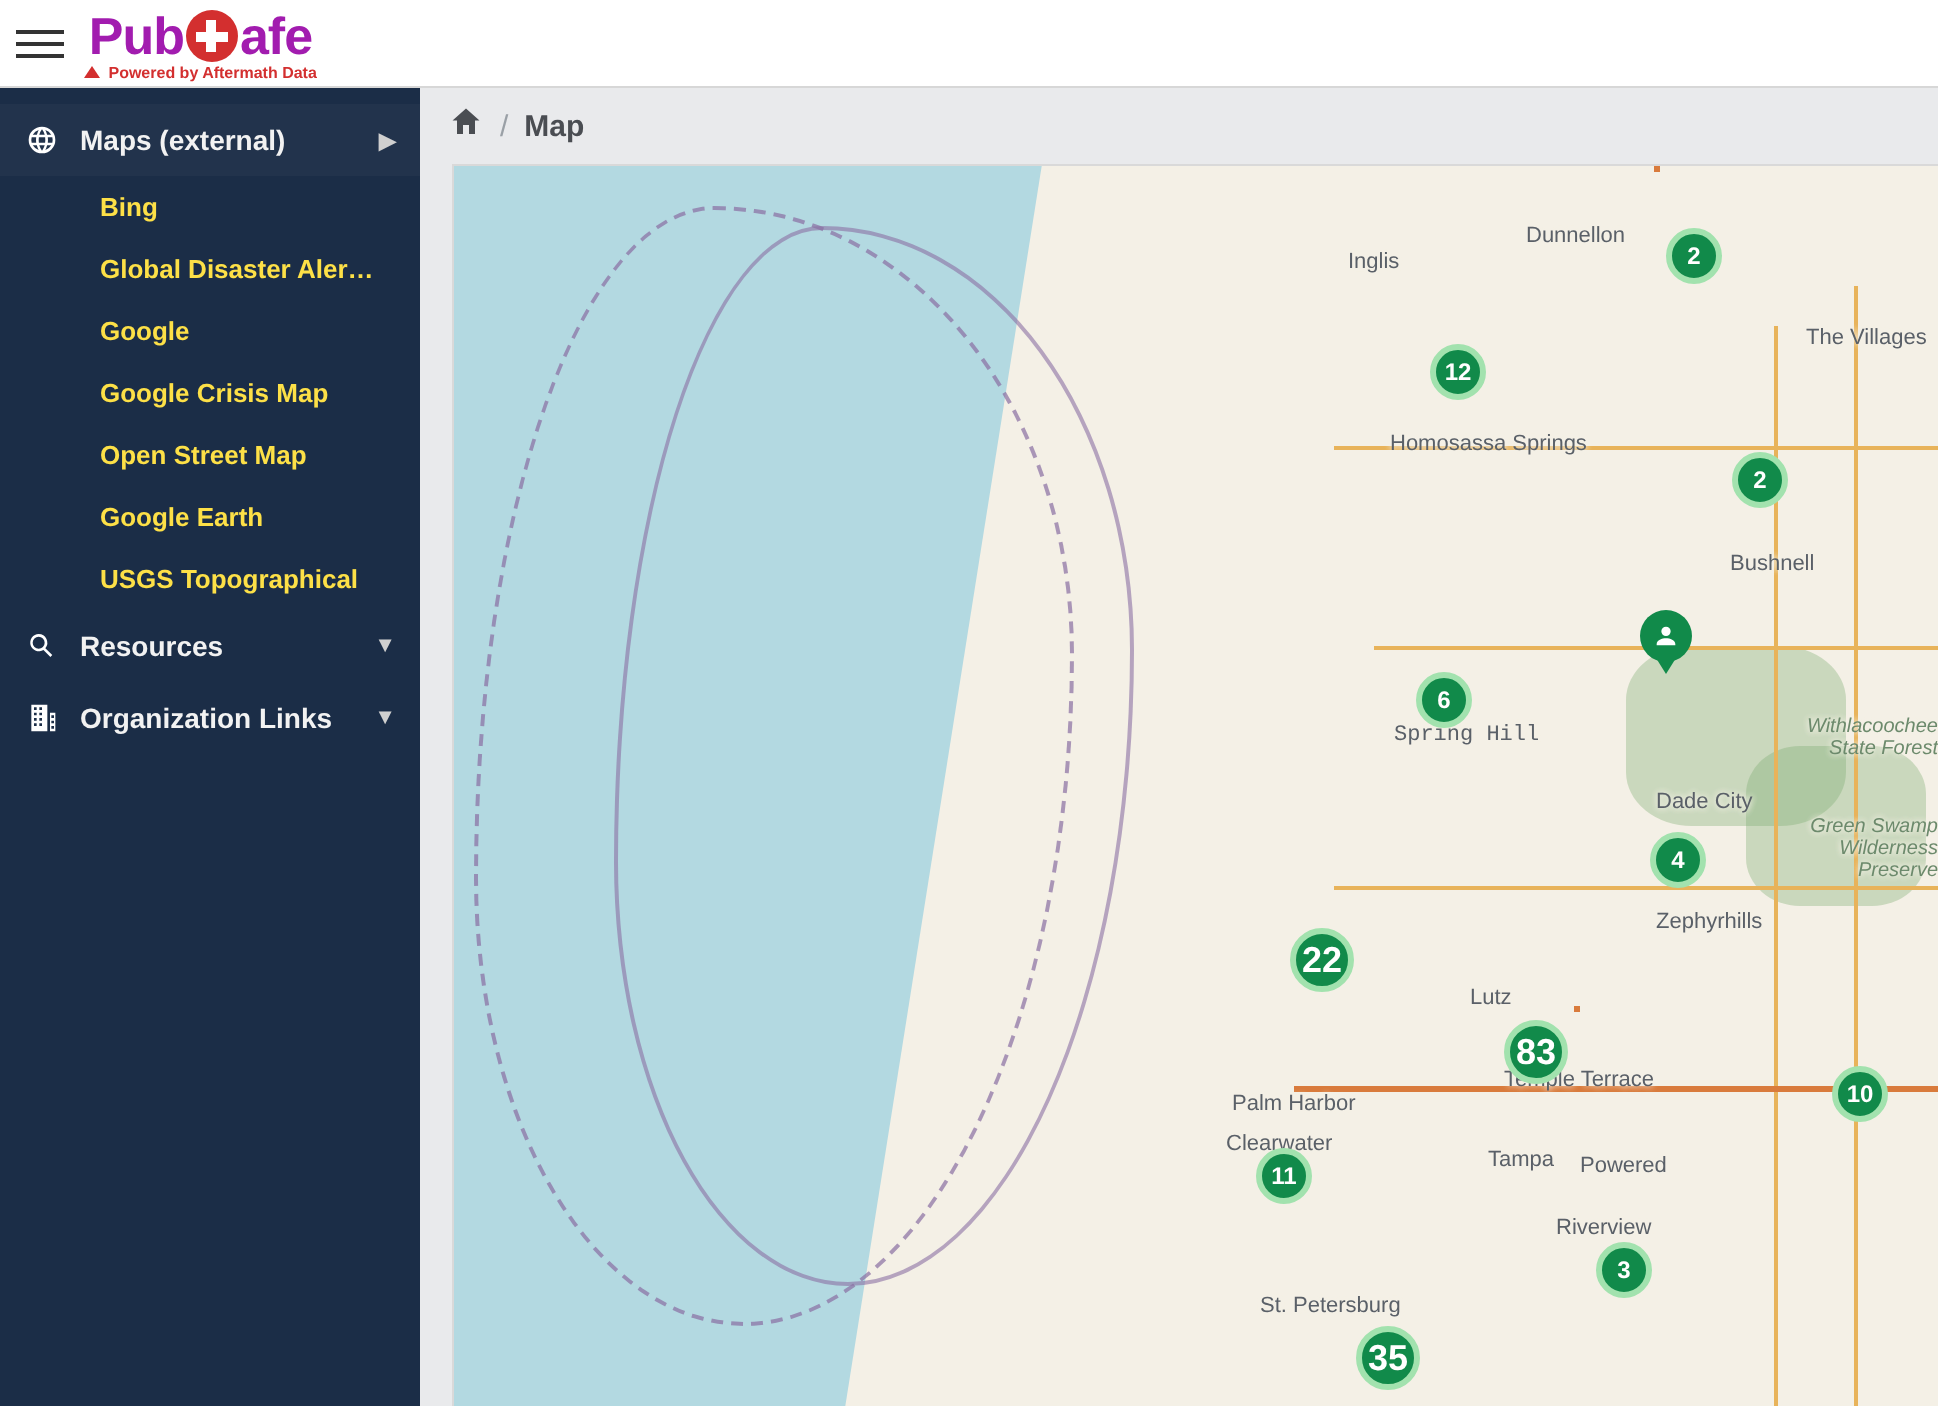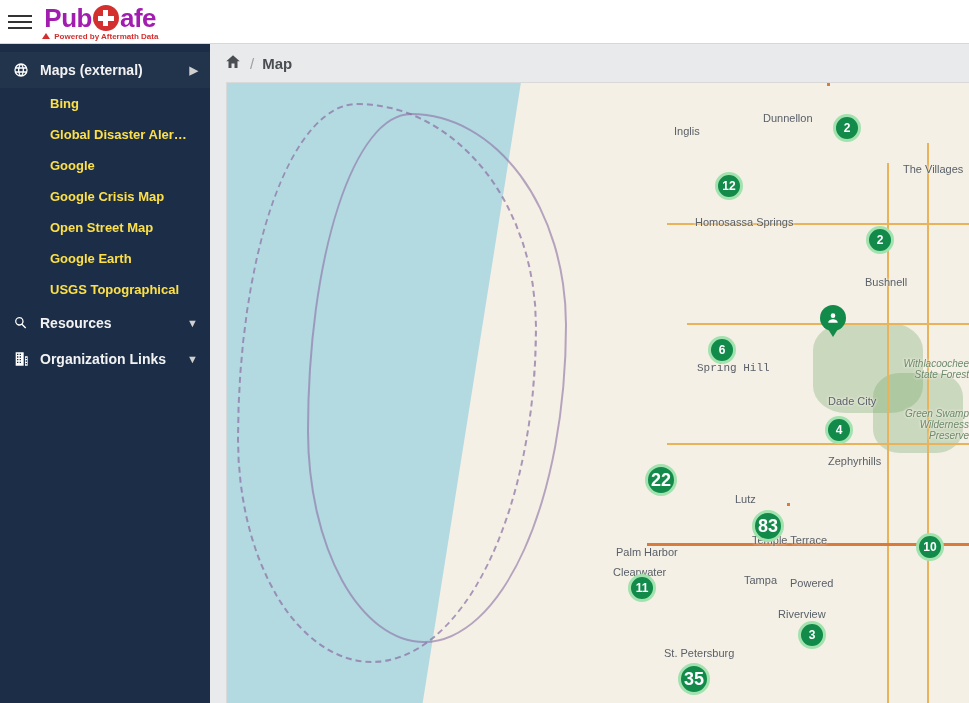--- a/index.html
+++ b/index.html
@@ -160,21 +160,21 @@
           <div class="place" style="left: 470px; top: 279px; font-family: Liberation Mono, monospace;">Spring Hill</div>
           <div class="place" style="left: 601px; top: 312px;">Dade City</div>
           <div class="place" style="left: 601px; top: 372px;">Zephyrhills</div>
           <div class="place" style="left: 508px; top: 410px;">Lutz</div>
           <div class="place" style="left: 389px; top: 463px;">Palm Harbor</div>
           <div class="place" style="left: 525px; top: 451px;">Temple Terrace</div>
           <div class="place" style="left: 386px; top: 483px;">Clearwater</div>
           <div class="place" style="left: 517px; top: 491px;">Tampa</div>
           <div class="place" style="left: 563px; top: 494px;">Powered</div>
           <div class="place" style="left: 551px; top: 525px;">Riverview</div>
-          <div class="place" style="left: 437px; top: 564px;">St. Petersburg</div>
+          <div class="place" style="left: 403px; top: 564px;">St. Petersburg</div>
           <div class="place" style="left: 676px; top: 80px;">The Villages</div>
           <div class="place small" style="left: 653px; top: 275px;">Withlacoochee State Forest</div>
           <div class="place small" style="left: 671px; top: 325px;">Green Swamp Wilderness Preserve</div>
           <div class="cluster" style="left: 620px; top: 45px;">2</div>
           <div class="cluster" style="left: 502px; top: 103px; text-align: right;">12</div>
           <div class="cluster" style="left: 653px; top: 157px;">2</div>
           <div class="cluster" style="left: 495px; top: 267px;">6</div>
           <div class="cluster" style="left: 612px; top: 347px;">4</div>
           <div class="cluster big" style="left: 434px; top: 397px;">22</div>
           <div class="cluster big" style="left: 541px; top: 443px;">83</div>

